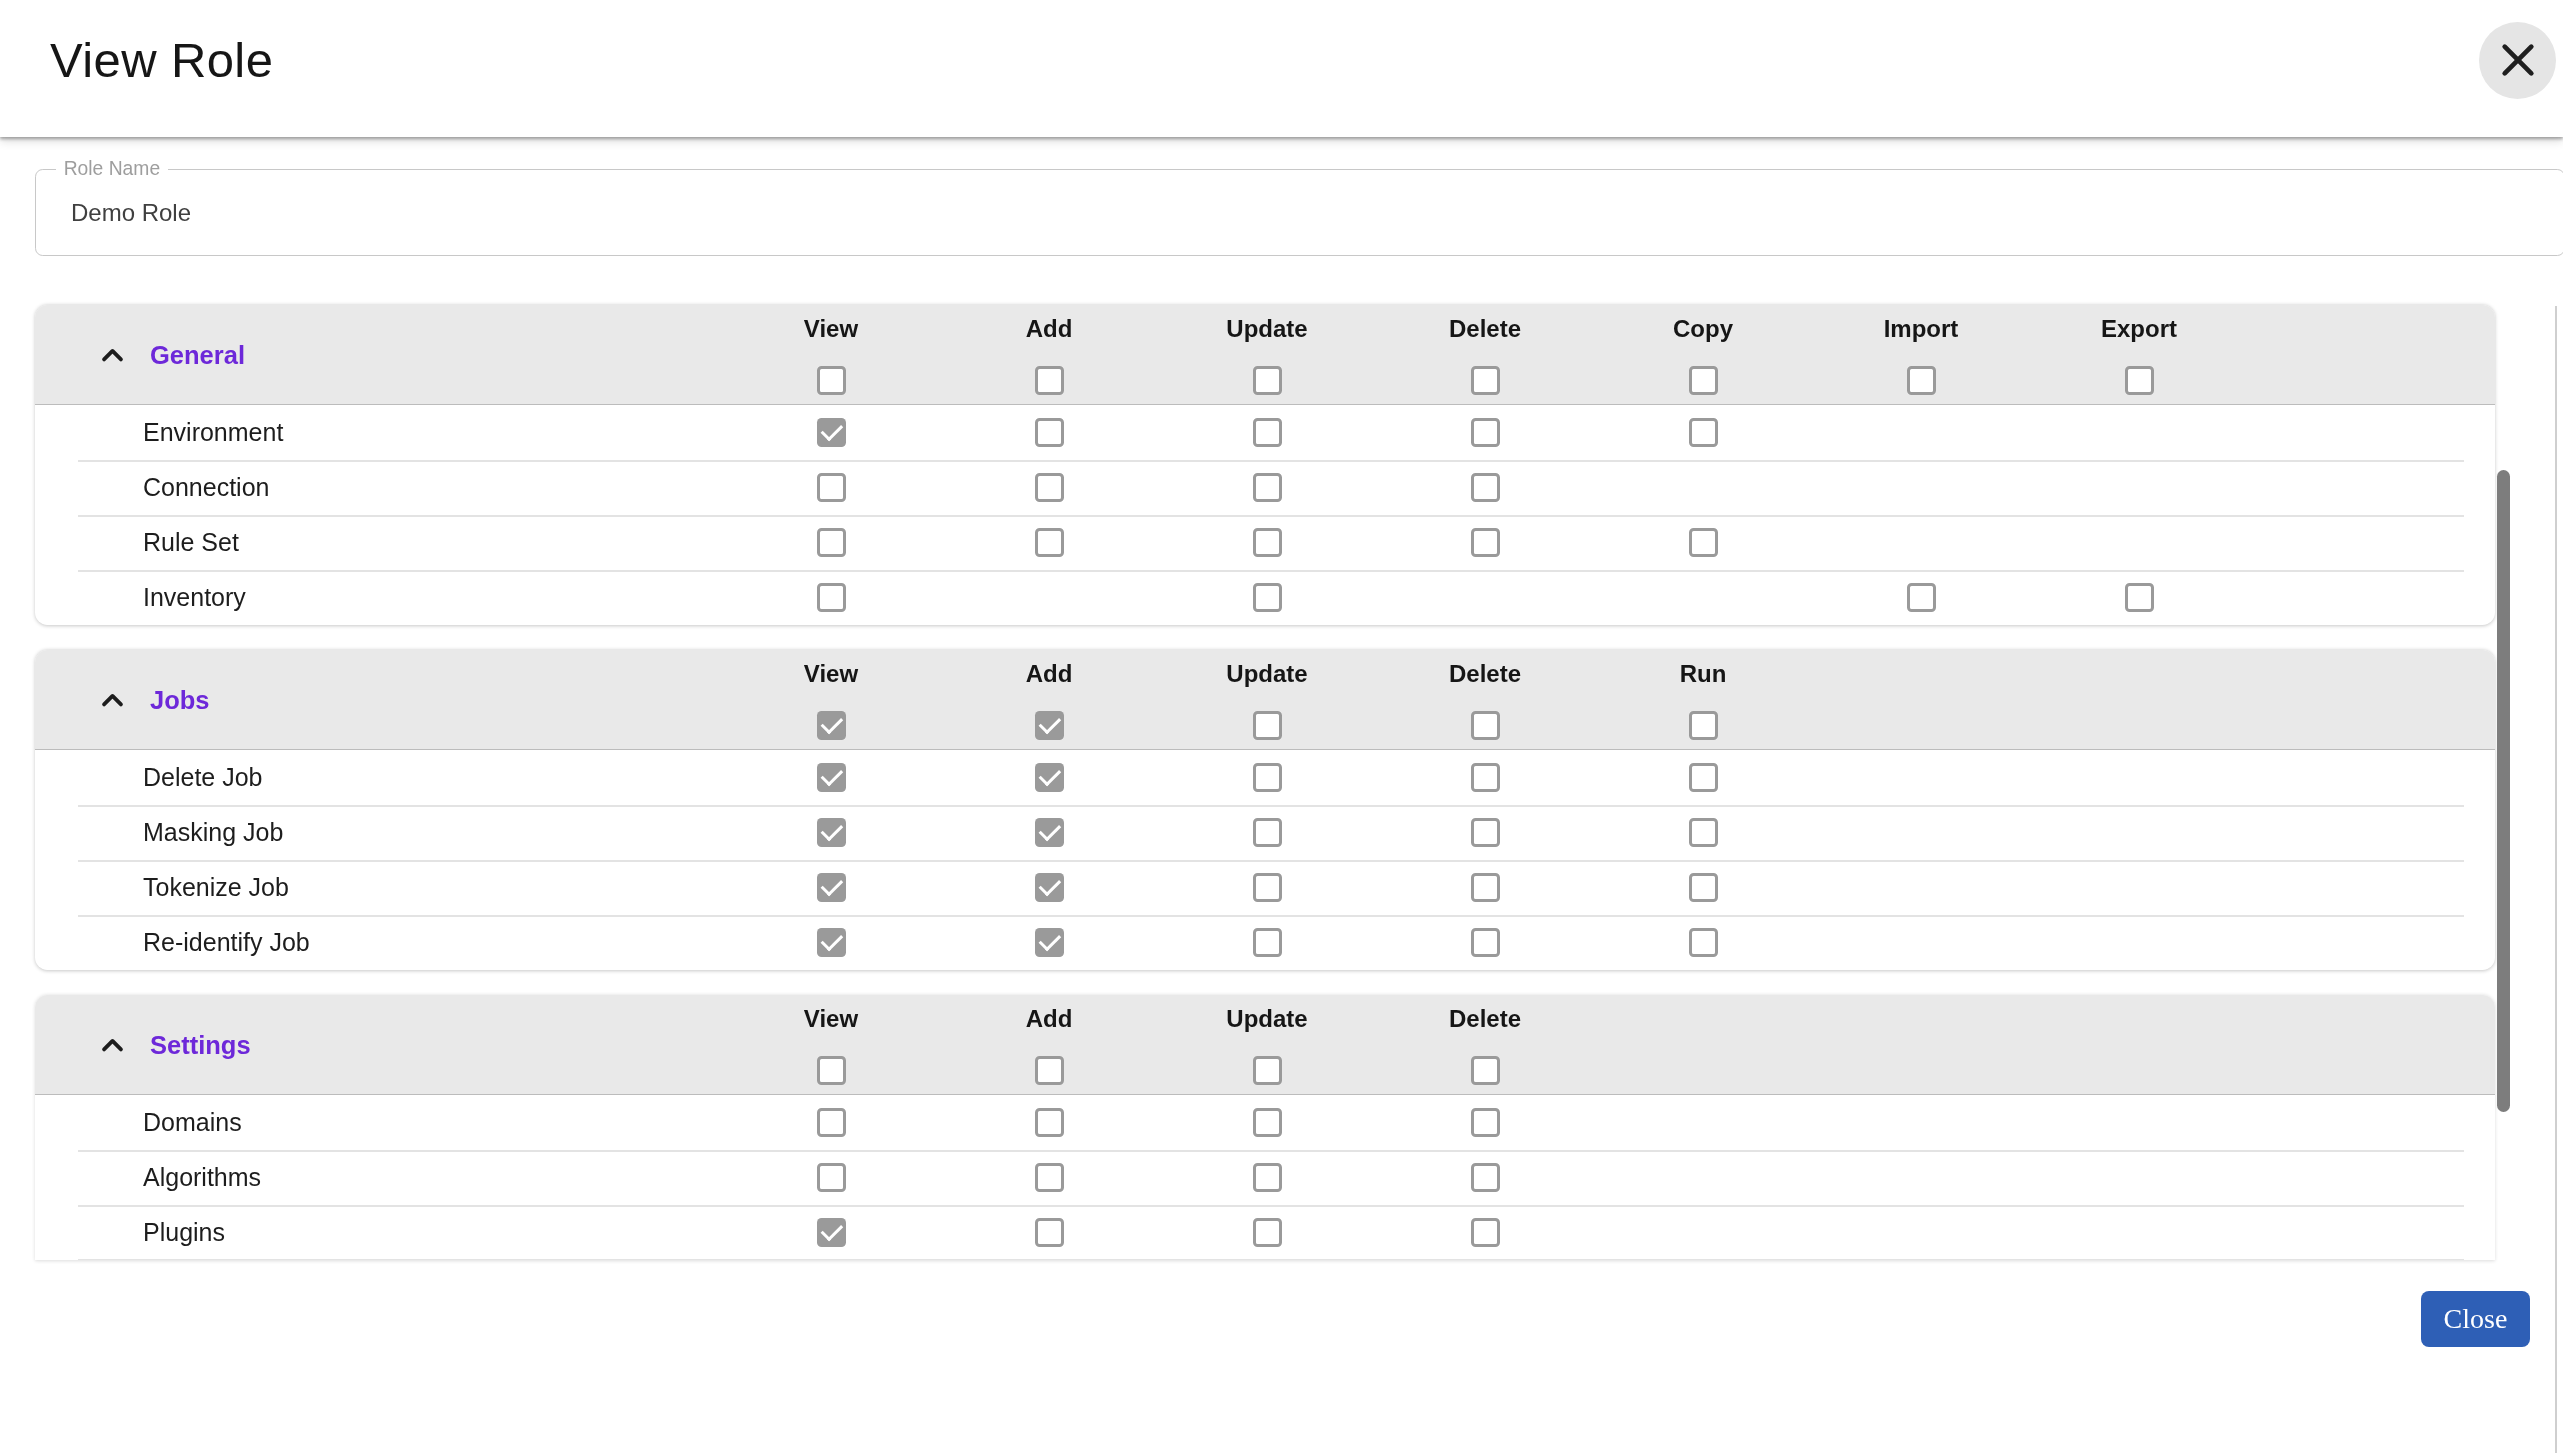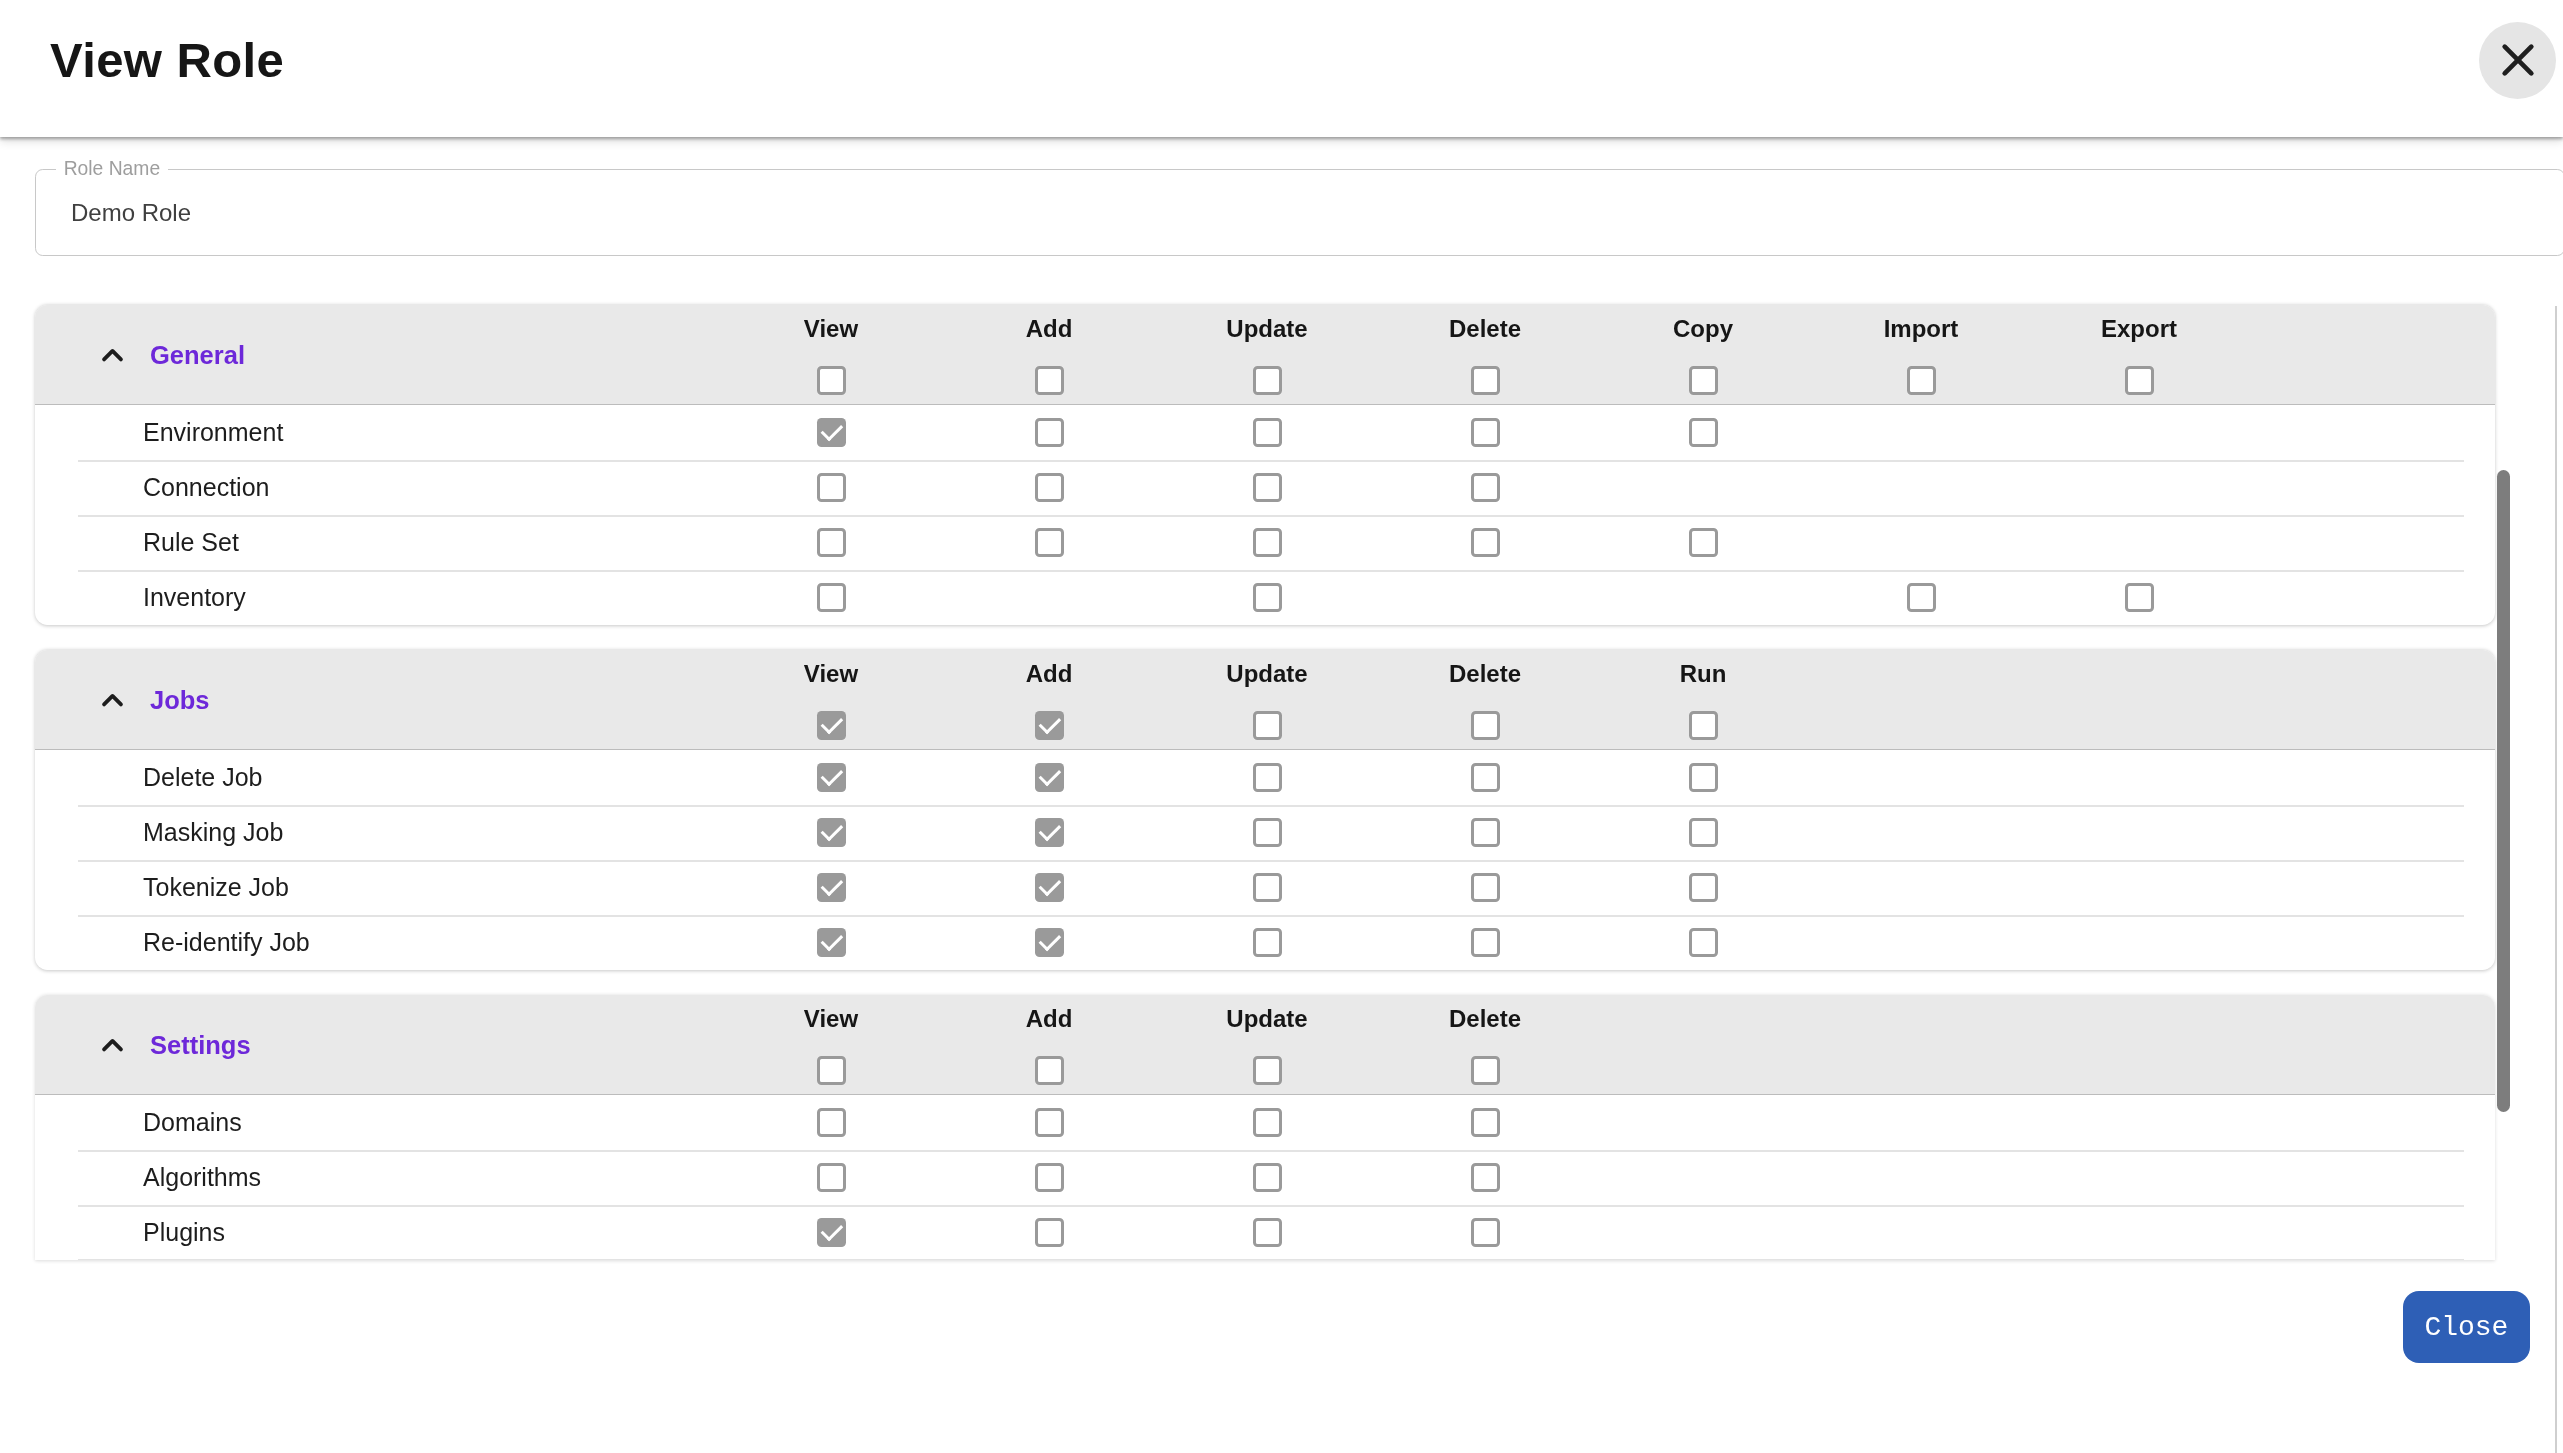--- a/index.html
+++ b/index.html
@@ -4,21 +4,21 @@
 <style>
   * { box-sizing: border-box; margin: 0; padding: 0; }
   html, body { width: 2563px; height: 1453px; background: #ffffff; overflow: hidden;
                font-family: "Liberation Sans", sans-serif; color: #1d1d1d; }
 
   
   .dialog-header { position: relative; width: 2563px; height: 137px; background: #fff;
     display: flex; align-items: center; justify-content: space-between;
     padding: 0 7px 17px 50px;
     box-shadow: 0 1.5px 3.1px rgba(0,0,0,0.32), 0 3.9px 9.3px rgba(0,0,0,0.14); }
-  .dialog-title { font-size: 49px; font-weight: bold; letter-spacing: 0.4px; color: #161616; }
+  .dialog-title { font-size: 49px; font-weight: normal; letter-spacing: 0.4px; color: #161616; }
   .close-x { width: 77px; height: 77px; border-radius: 50%; background: #e5e5e5;
     border: none; display: flex; align-items: center; justify-content: center; cursor: pointer; }
 
   
   .content { position: relative; width: 2563px; }
 
   .role-field { position: relative; margin: 32px 0 0 35px; width: 2530px; height: 87px;
     border: 1.5px solid #c8c8c8; border-radius: 7.7px; display: flex; align-items: center;
     padding-left: 35px; background: #fff; }
   .role-label { position: absolute; top: -11.6px; left: 20px; background: #fff; padding: 0 7.7px;
@@ -60,22 +60,22 @@
     border-left: 3.9px solid #fff; border-bottom: 3.9px solid #fff; transform: rotate(-45deg); }
 
   
   .table-scroll-thumb { position: absolute; left: 2497px; top: 301px; width: 13px; height: 642px;
     background: #7d7d7d; border-radius: 7px; }
   .page-edge-line { position: absolute; left: 2555px; top: 137px; width: 1.5px; height: 1316px;
     background: #cfcfcf; }
 
   
   .dialog-footer { display: flex; justify-content: flex-end; padding-right: 33px; margin-top: 31px; }
-  .close-btn { min-width: 109px; height: 72px; padding: 0 21.6px; border: none; border-radius: 16px;
-    background: #2e5fb6; color: #fff; font-size: 28px; font-family: Liberation Mono, monospace;
+  .close-btn { min-width: 109px; height: 56px; padding: 0 21.6px; border: none; border-radius: 8px;
+    background: #2e5fb6; color: #fff; font-size: 28px; font-family: Liberation Serif, serif;
     cursor: pointer; }
 </style>
 </head>
 <body>
 
 <div class="dialog">
 
   <header class="dialog-header">
     <h1 class="dialog-title">View Role</h1>
     <button class="close-x" aria-label="Close dialog">

